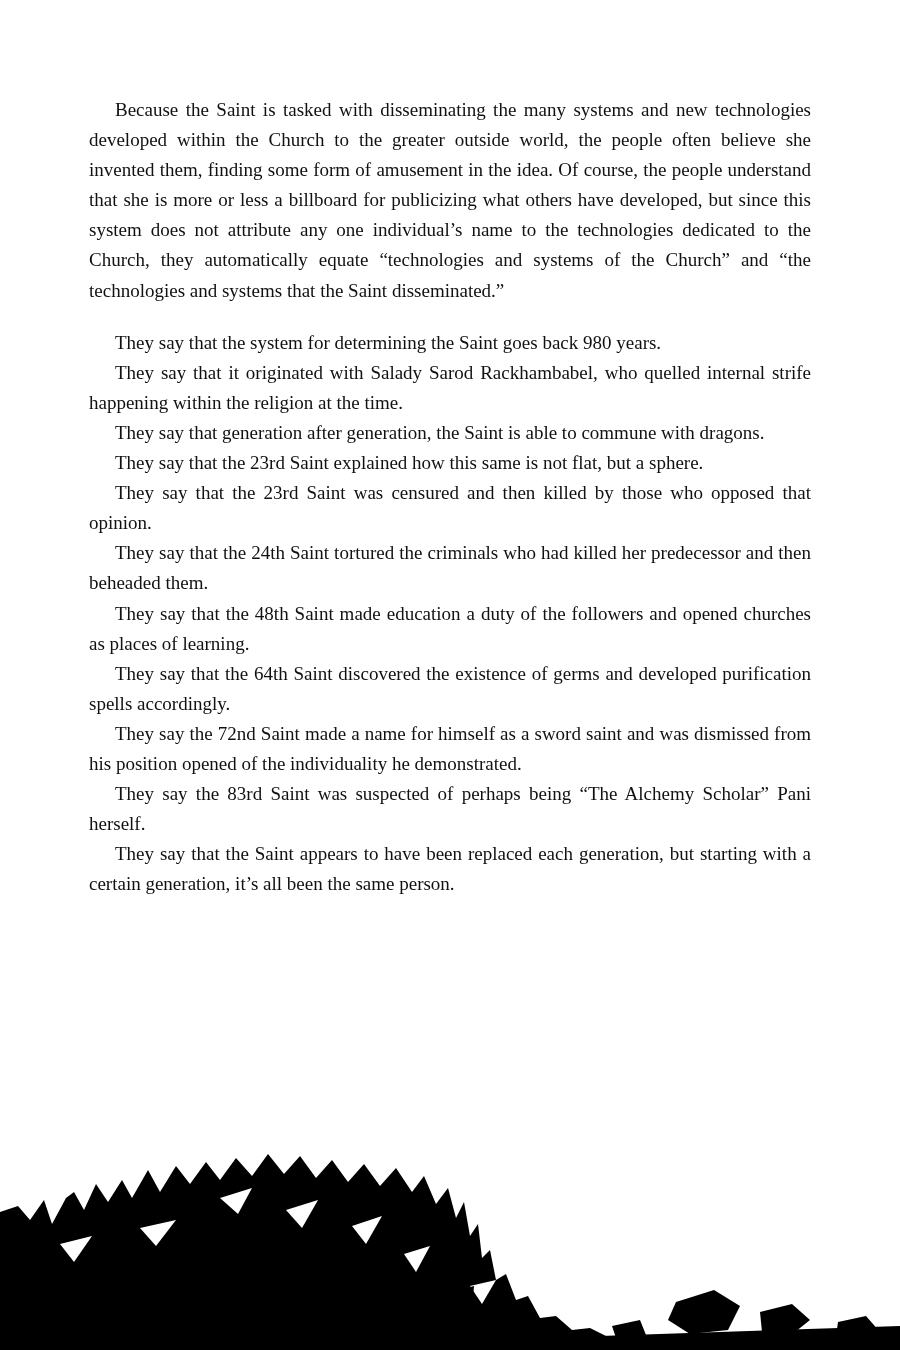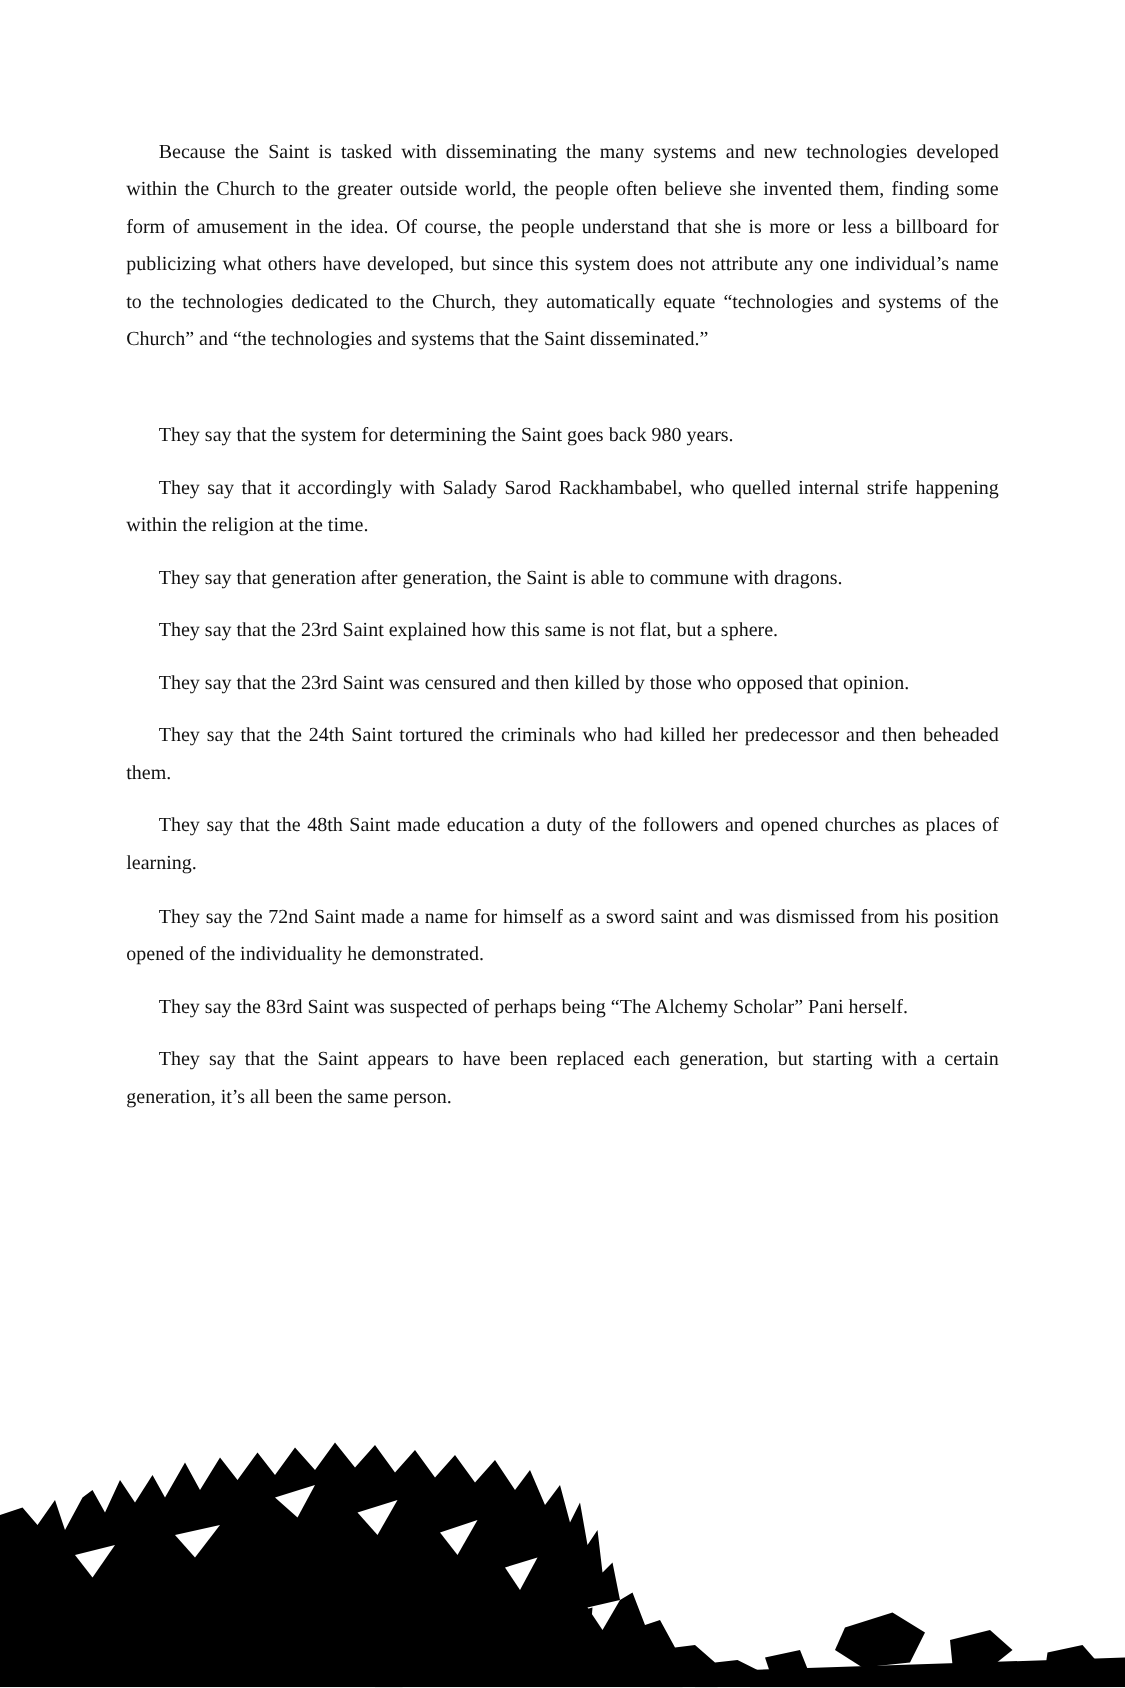--- a/index.html
+++ b/index.html
@@ -23,22 +23,22 @@
     height: 1350px;
     overflow: hidden;
   }
   .text-column {
     position: absolute;
     left: 89px;
     top: 95px;
     width: 722px;
   }
   p {
-    margin: 12px;
-    font-size: 16px;
+    margin: 0;
+    font-size: 19px;
     line-height: 30.1px;
     text-align: justify;
     text-justify: inter-word;
     text-indent: 0;
     hyphens: none;
   }
   p.indent {
     text-indent: 26px;
   }
   .block-gap {
@@ -63,26 +63,27 @@
 
 <div class="page">
 
   <div class="text-column">
 
     <p class="indent">Because the Saint is tasked with disseminating the many systems and new technologies developed within the Church to the greater outside world, the people often believe she invented them, finding some form of amusement in the idea. Of course, the people understand that she is more or less a billboard for publicizing what others have developed, but since this system does not attribute any one individual’s name to the technologies dedicated to the Church, they automatically equate “technologies and systems of the Church” and “the technologies and systems that the Saint disseminated.”</p>
 
     <div class="block-gap"></div>
 
     <p class="indent">They say that the system for determining the Saint goes back 980 years.</p>
-    <p class="indent">They say that it accordingly with Salady Sarod Rackhambabel, who quelled internal strife happening within the religion at the time.</p>
+    <p class="indent">They say that it originated with Salady Sarod Rackhambabel, who quelled internal strife happening within the religion at the time.</p>
     <p class="indent">They say that generation after generation, the Saint is able to commune with dragons.</p>
     <p class="indent">They say that the 23rd Saint explained how this same is not flat, but a sphere.</p>
     <p class="indent">They say that the 23rd Saint was censured and then killed by those who opposed that opinion.</p>
     <p class="indent">They say that the 24th Saint tortured the criminals who had killed her predecessor and then beheaded them.</p>
     <p class="indent">They say that the 48th Saint made education a duty of the followers and opened churches as places of learning.</p>
+    <p class="indent">They say that the 64th Saint discovered the existence of germs and developed purification spells accordingly.</p>
     <p class="indent">They say the 72nd Saint made a name for himself as a sword saint and was dismissed from his position opened of the individuality he demonstrated.</p>
     <p class="indent">They say the 83rd Saint was suspected of perhaps being “The Alchemy Scholar” Pani herself.</p>
     <p class="indent">They say that the Saint appears to have been replaced each generation, but starting with a certain generation, it’s all been the same person.</p>
 
   </div>
 
   <div class="ink-art">
     <svg width="900" height="210" viewBox="0 0 900 210" xmlns="http://www.w3.org/2000/svg" aria-hidden="true">
       <g fill="#000000">
         <path d="M0 210 L0 72 L18 66 L30 80 L44 60 L52 84 L66 58 L74 52 L84 70 L96 44 L108 62 L122 40 L132 58 L148 30 L160 52 L176 26 L190 44 L206 22 L220 40 L236 18 L252 36 L268 14 L284 34 L300 16 L316 38 L332 20 L348 42 L364 24 L380 46 L396 28 L412 52 L424 36 L436 64 L448 48 L456 78 L464 62 L470 96 L478 84 L482 118 L490 110 L496 140 L506 134 L516 160 L528 156 L540 178 L556 176 L572 190 L590 188 L610 198 L640 200 L680 204 L720 206 L760 208 L820 209 L900 210 Z"></path>

